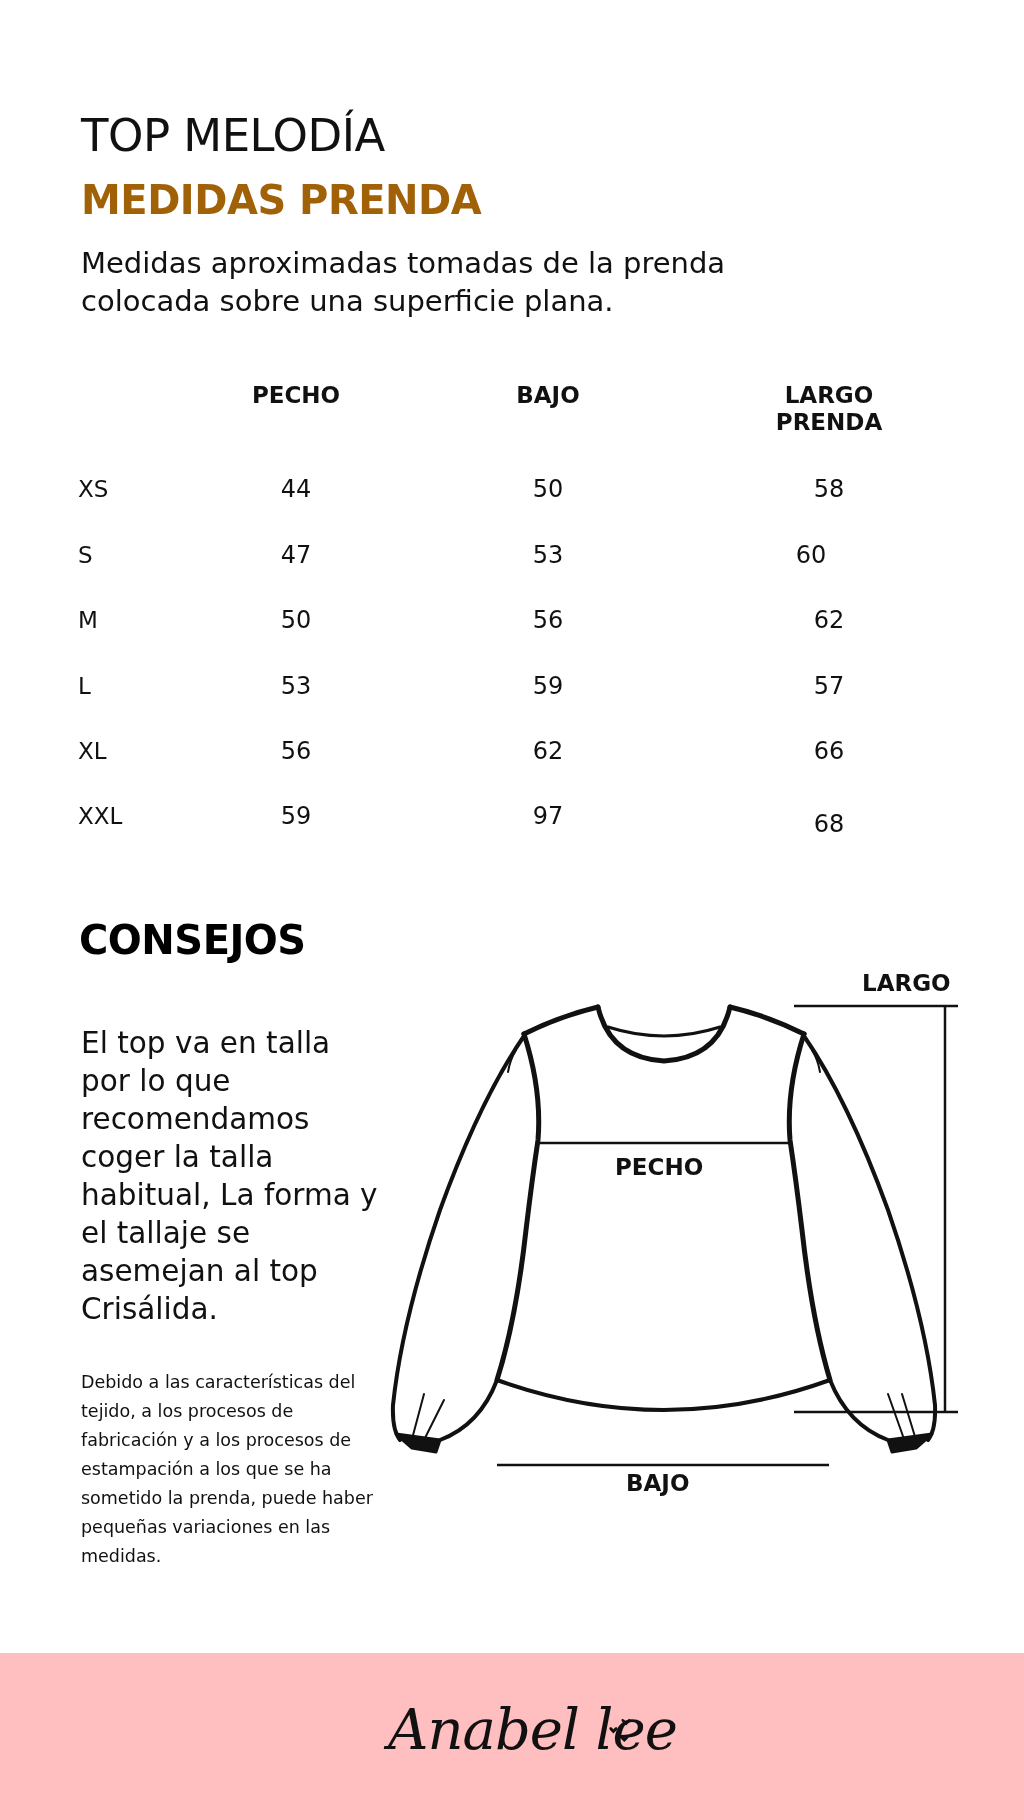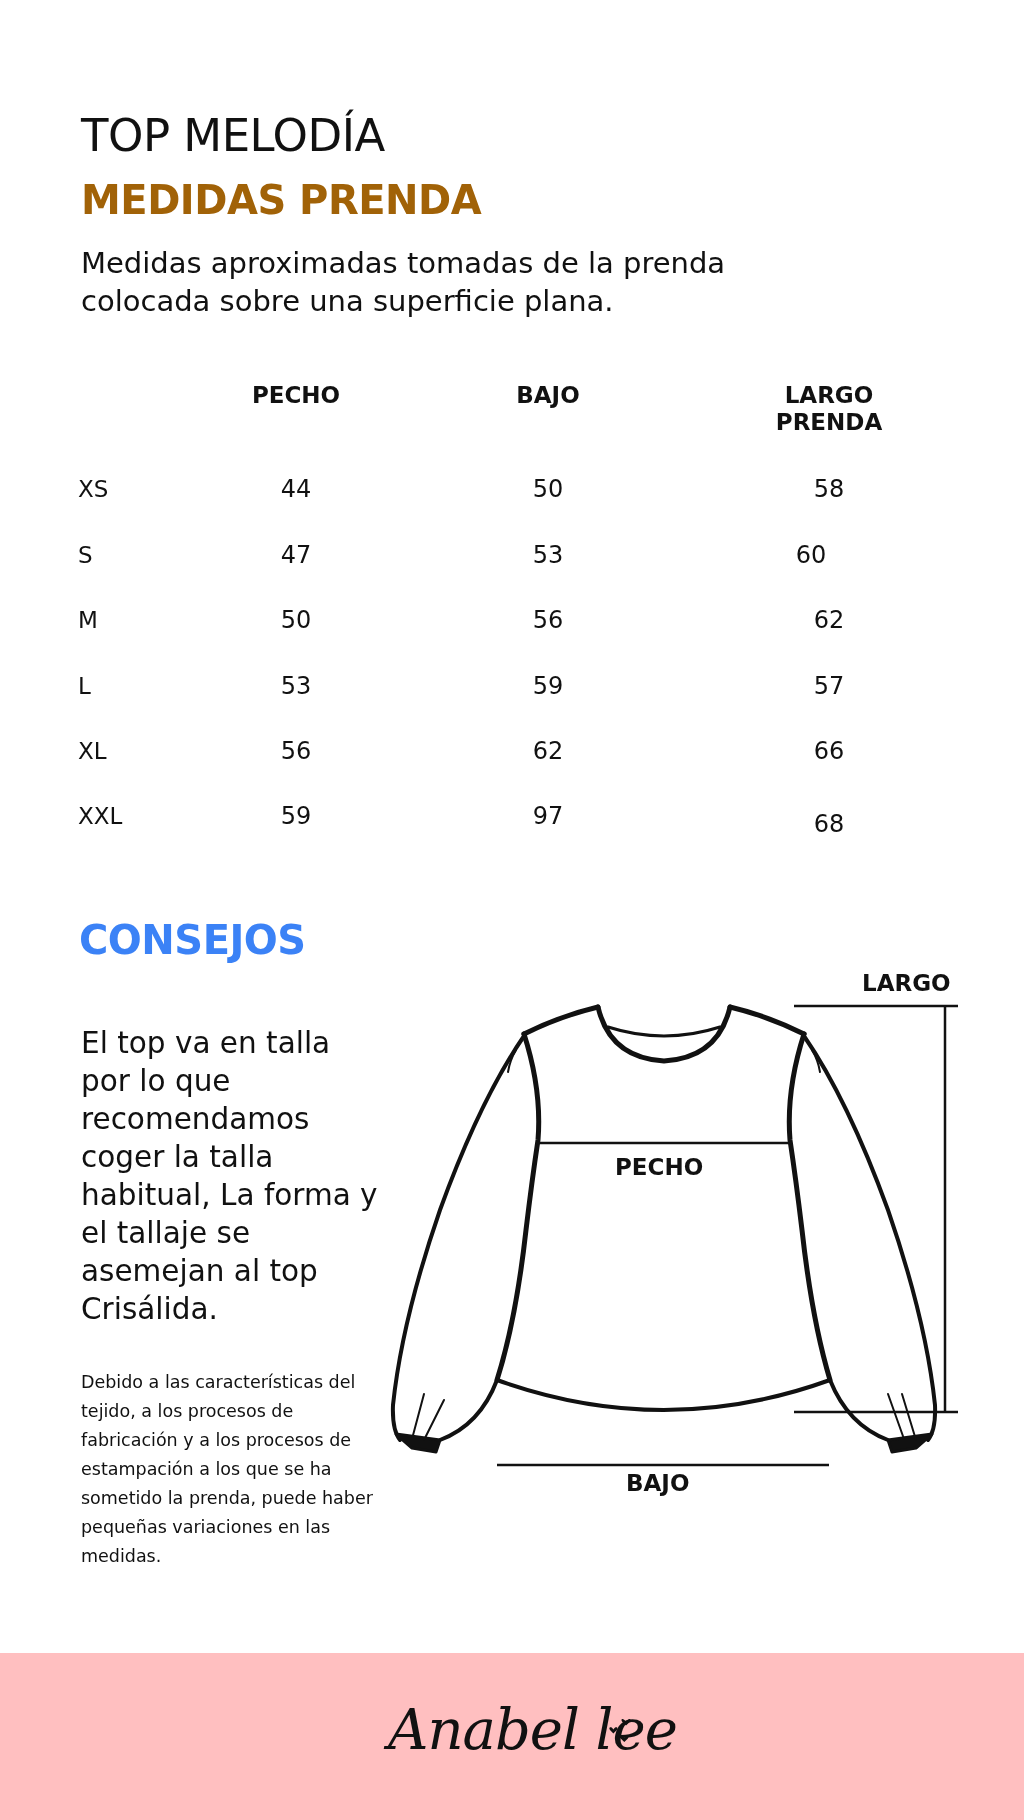--- a/index.html
+++ b/index.html
@@ -72,21 +72,21 @@
   </div>
 
   <div>
     <div class="abs row-label" style="top:801px;">XXL</div>
     <div class="abs cell" style="left:296px; top:801px;">59</div>
     <div class="abs cell" style="left:548px; top:801px;">97</div>
     <div class="abs cell" style="left:829px; top:801px;margin-top:8px;">68</div>
   </div>
 </div>
 
-<div class="abs h2 consejos" style="color:#3b82f6;">
+<div class="abs h2 consejos" style="color:#000000;">
   <div>CONSEJOS</div>
 </div>
 <div class="abs advice">El top va en talla por lo que recomendamos coger la talla habitual, La forma y el tallaje se asemejan al top Crisálida.</div>
 <div class="abs note">Debido a las características del tejido, a los procesos de fabricación y a los procesos de estampación a los que se ha sometido la prenda, puede haber pequeñas variaciones en las medidas.</div>
 
 <svg class="diagram" width="1024" height="1820" viewBox="0 0 1024 1820">
   <g fill="none" stroke="#111" stroke-linecap="round" stroke-linejoin="round">
 
     <path d="M524 1034 Q560 1016 598 1007" stroke-width="5"></path>
     <path d="M730 1007 Q768 1016 804 1034" stroke-width="5"></path>

